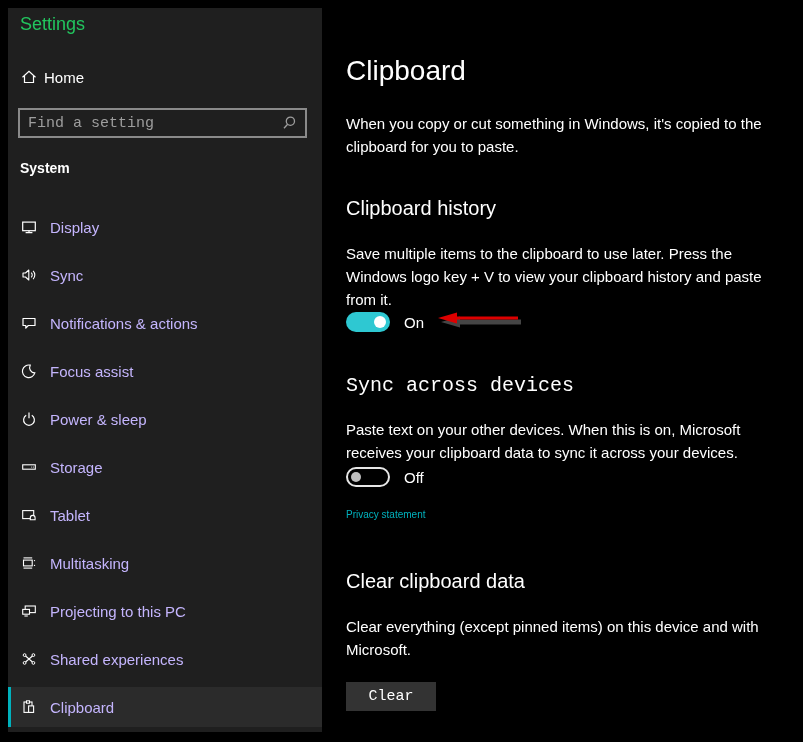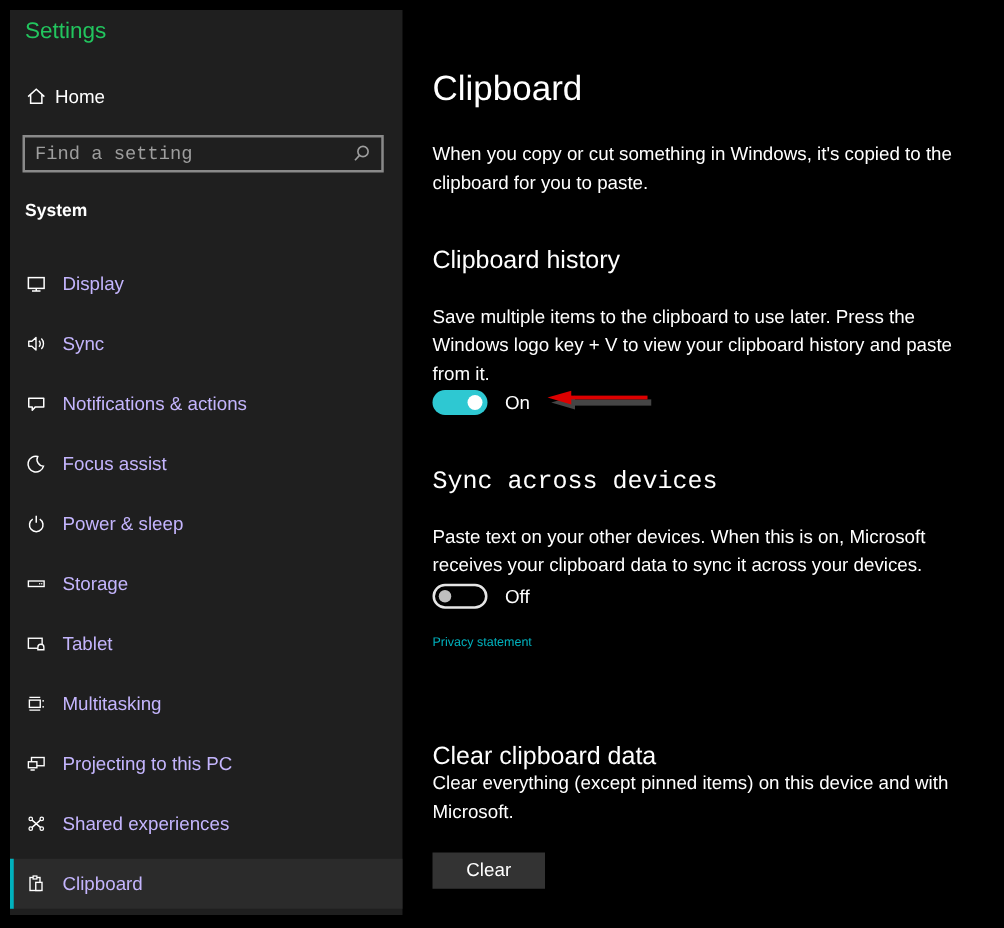--- a/index.html
+++ b/index.html
@@ -80,21 +80,21 @@
   .main p { font-size: 15px; line-height: 23px; color: #ffffff; white-space: pre-line; width: 470px; }
 
   .intro-text      { top: 112px; }
   .h2-history      { top: 197px; }
   .para-history    { top: 242px; }
   .toggle-row-1    { top: 311px; }
   .h2-sync         { top: 374px; font-family: Liberation Mono, monospace; }
   .para-sync       { top: 418px; }
   .toggle-row-2    { top: 466px; }
   .privacy-link    { top: 509px; }
-  .h2-clear        { top: 570px; margin-top: 24px; }
+  .h2-clear        { top: 570px; }
   .para-clear      { top: 615px; }
   .clear-btn       { top: 682px; }
 
   .toggle-row { display: flex; align-items: center; height: 22px; }
   .toggle {
     width: 44px; height: 20px;
     border-radius: 10px;
     position: relative;
     cursor: default;
     flex: 0 0 auto;
@@ -115,21 +115,21 @@
 
   .annot-arrow { margin-left: 12px; width: 88px; height: 22px; }
 
   .privacy-link { font-size: 10px; color: #00b1bd; cursor: pointer; text-decoration: none; }
 
   .clear-btn {
     width: 90px; height: 29px;
     background: #333333;
     border: none;
     color: #ffffff; font-size: 15px;
-    font-family: Liberation Sans, sans-serif;
+    font-family: Liberation Mono, monospace;
     cursor: default;
   }
 </style>
 </head>
 <body>
 
 <div class="sidebar">
 
   <div class="app-title">Settings</div>
 

